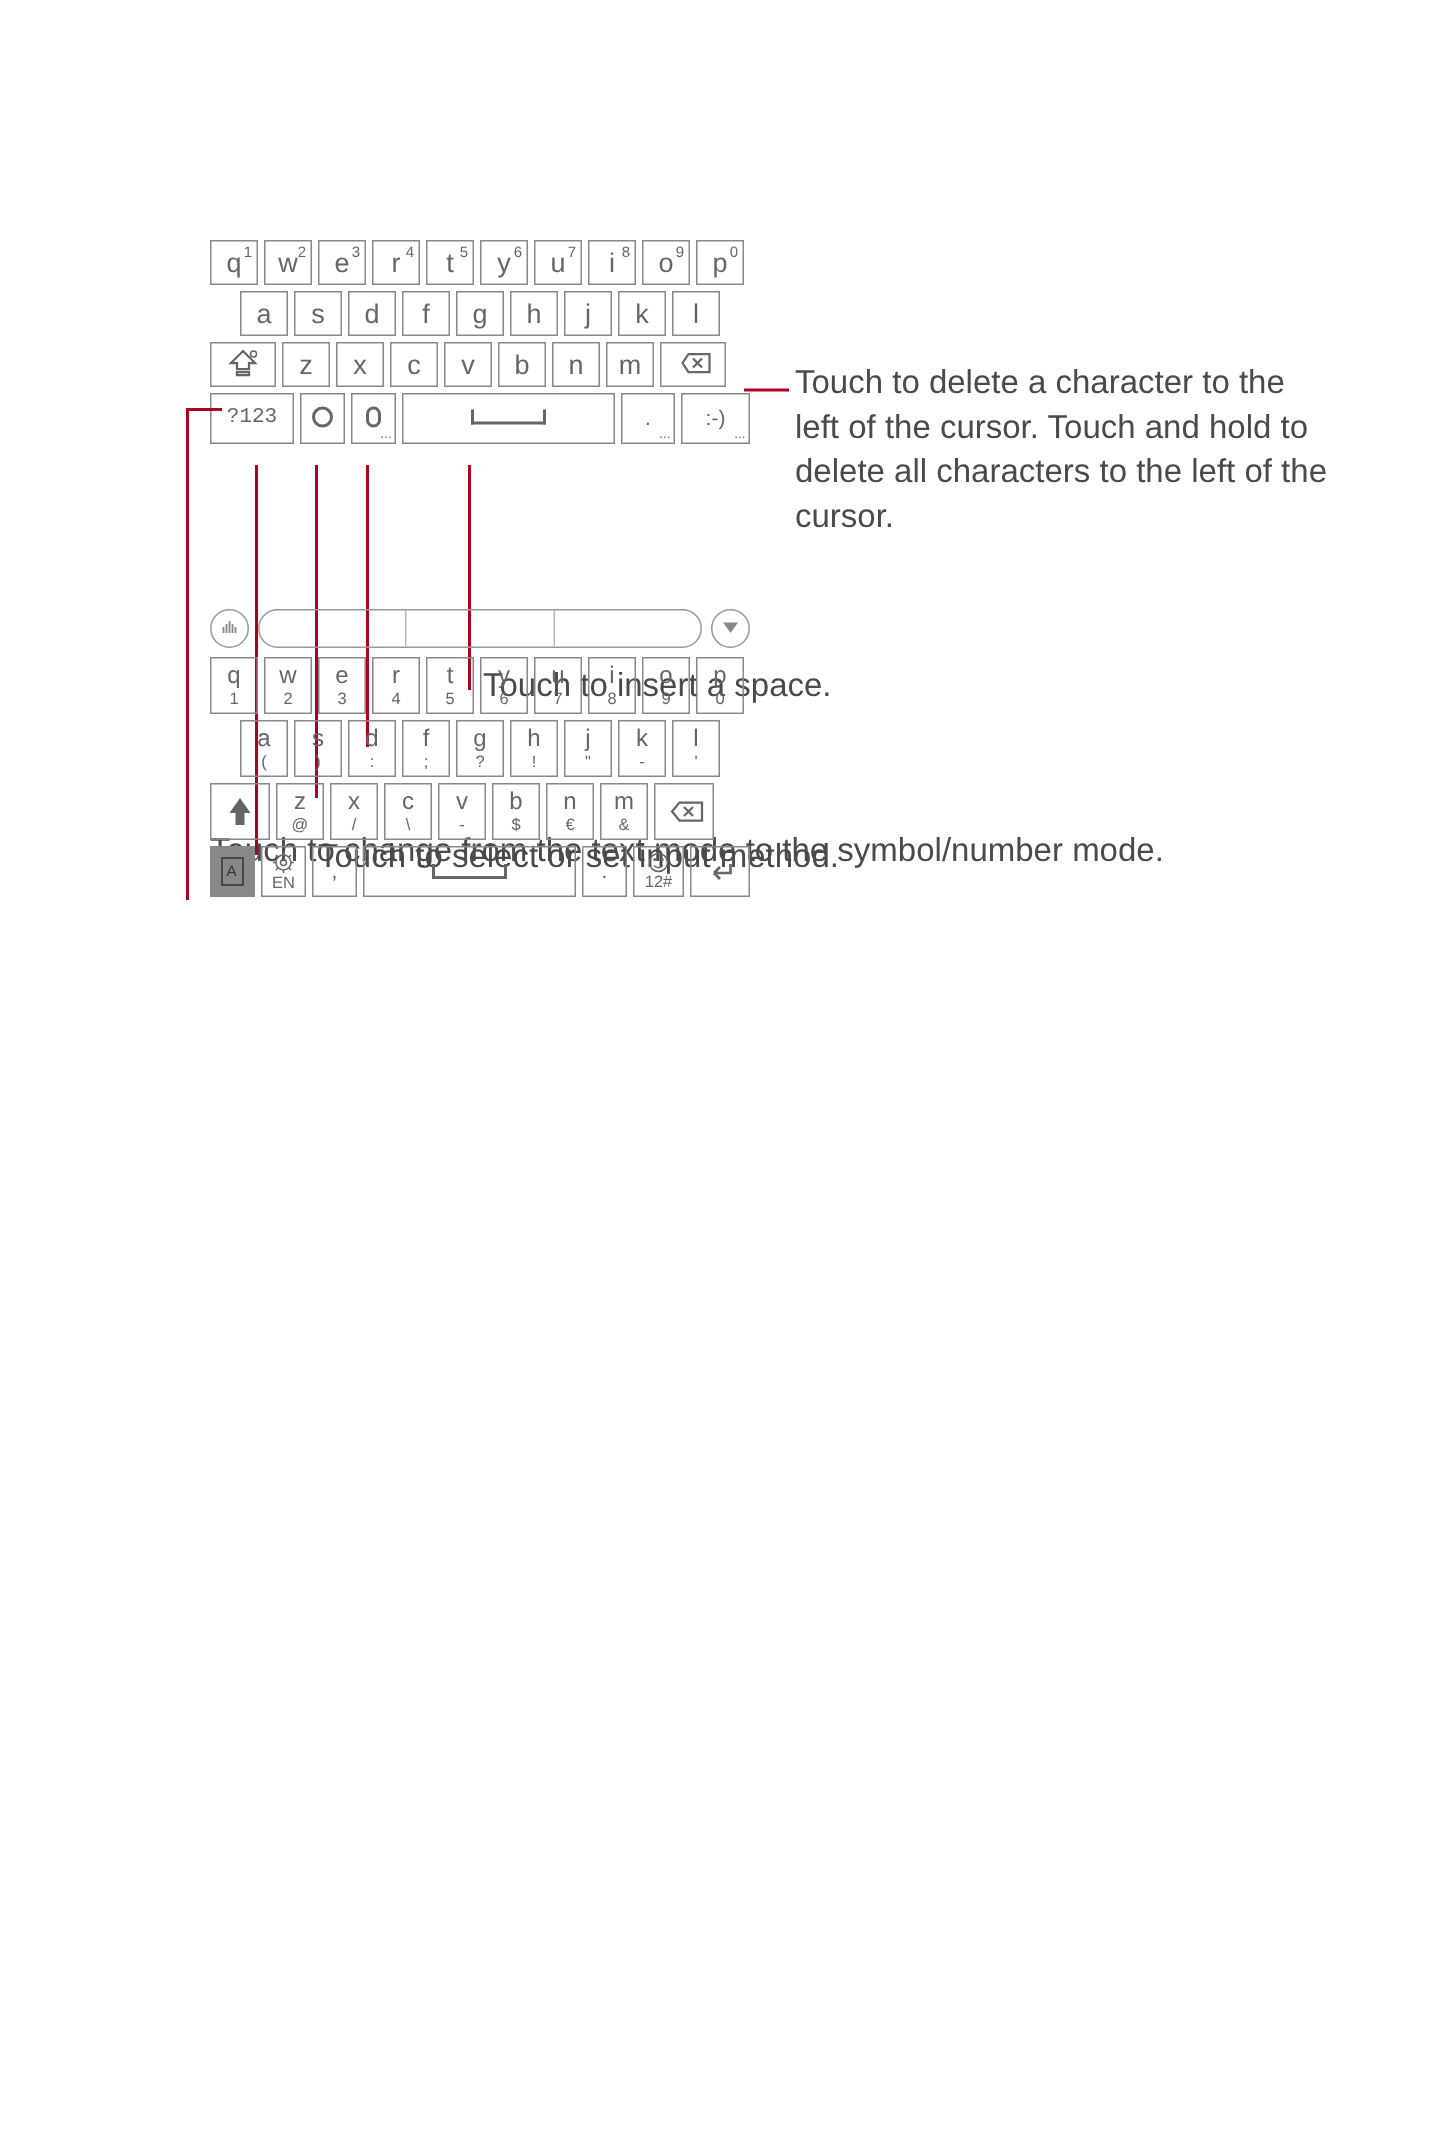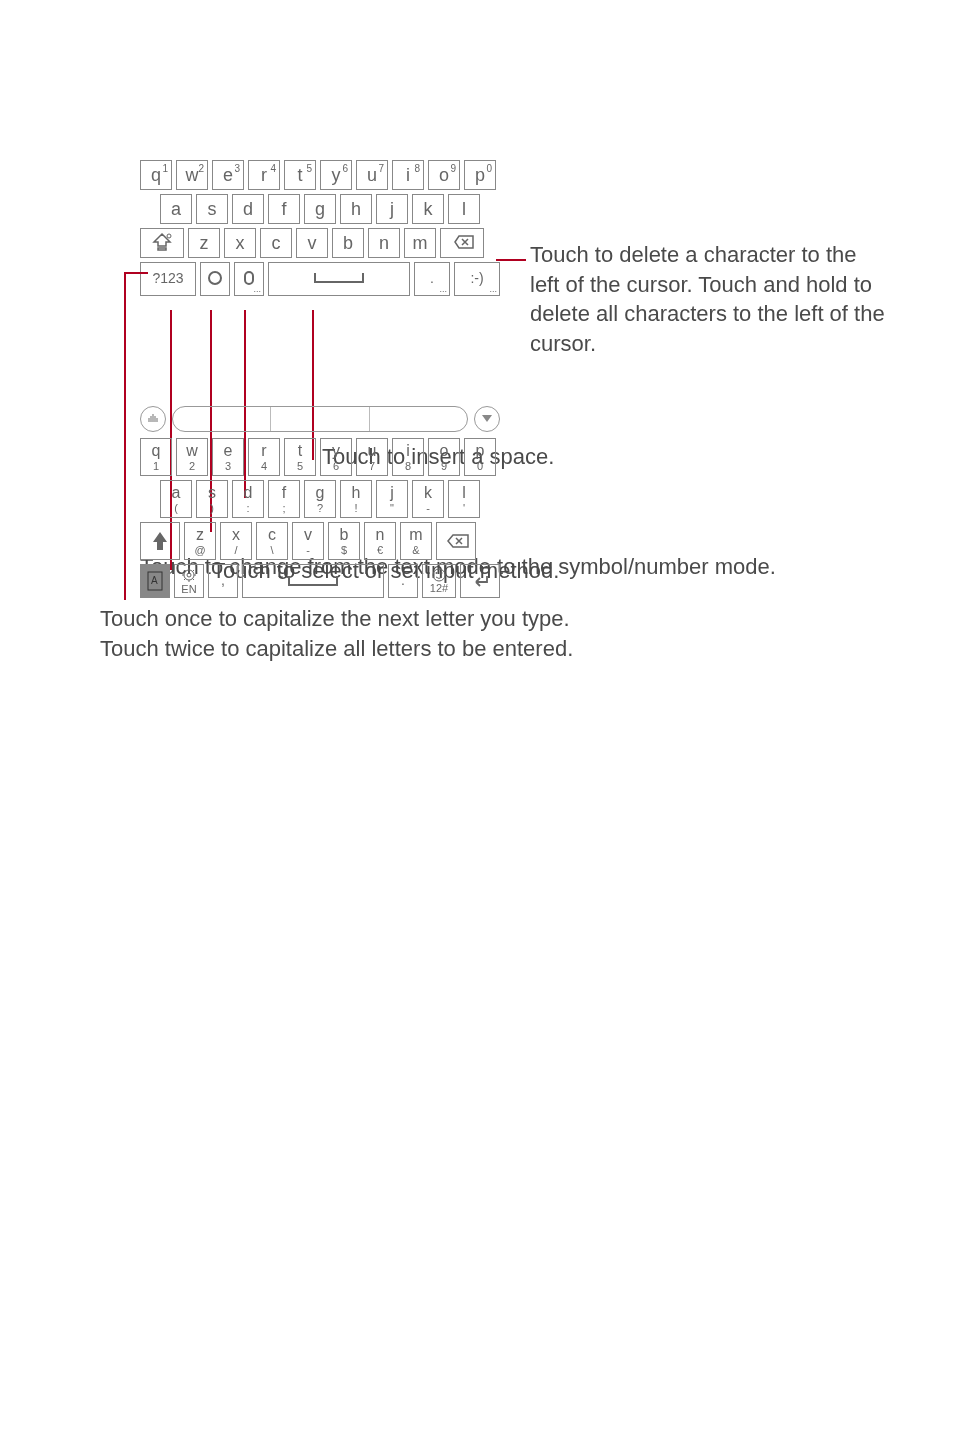--- a/index.html
+++ b/index.html
@@ -123,21 +123,21 @@
           <div class="k1 w1">m</div>
         </div>
       <div class="k1 wx" style="align-items:center;">
         <svg width="26" height="16" viewBox="0 0 26 16">
             <path d="M6 8 L10 2 H24 V14 H10 Z" fill="none" stroke="#666" stroke-width="1.5"></path>
             <path d="M13 5 L19 11 M19 5 L13 11" stroke="#666" stroke-width="1.5"></path>
           </svg>
       </div>
     </div>
     <div class="kb1-row">
-      <div class="k1 bottom" style="width:56px;">
+      <div class="k1 bottom" style="width:56px;font-family:Liberation Mono, monospace;">
           <span>?123</span>
         </div>
       <div class="k1 bottom" style="width:30px;">
           <span class="circ"></span>
         </div>
       <div class="k1 bottom" style="width:30px;position:relative;">
           <span class="mic"></span>
           <span style="position:absolute;bottom:0;right:2px;font-size:9px;">...</span>
         </div>
       <div class="k1 bottom space">
@@ -159,22 +159,20 @@
   <div class="lead-line vline" style="top:272px; left:124px; height:328px;"></div>
   <div class="lead-line vline" style="top:310px; left:170px; height:260px;"></div>
   <div class="lead-line vline" style="top:310px; left:210px; height:222px;"></div>
   <div class="lead-line vline" style="top:310px; left:244px; height:188px;"></div>
   <div class="lead-line vline" style="top:310px; left:312px; height:150px;"></div>
 
   <div class="anno" style="top:240px; left:530px; width:360px;">Touch to delete a character to the left of the cursor. Touch and hold to delete all characters to the left of the cursor.</div>
   <div class="anno" style="top:442px; left:322px;">Touch to insert a space.</div>
   <div class="anno" style="top:516px; left:212px;margin-top:40px;">Touch to select or set input method.</div>
   <div class="anno" style="top:552px; left:140px;">Touch to change from the text mode to the symbol/number mode.</div>
-  <div class="anno" style="top:604px; left:100px; white-space:pre-line;">Touch once to capitalize the next letter you type.
-Touch twice to capitalize all letters to be entered.</div>
 
   <div class="kb2">
     <div class="kb2-top">
       <div class="kb2-circ">
         <svg width="14" height="14" viewBox="0 0 14 14">
             <path d="M3 10 v-4 M5 10 v-6 M7 10 v-8 M9 10 v-6 M11 10 v-4" stroke="#888" stroke-width="1.2"></path>
           </svg>
       </div>
       <div class="kb2-pill">
           <div></div>

